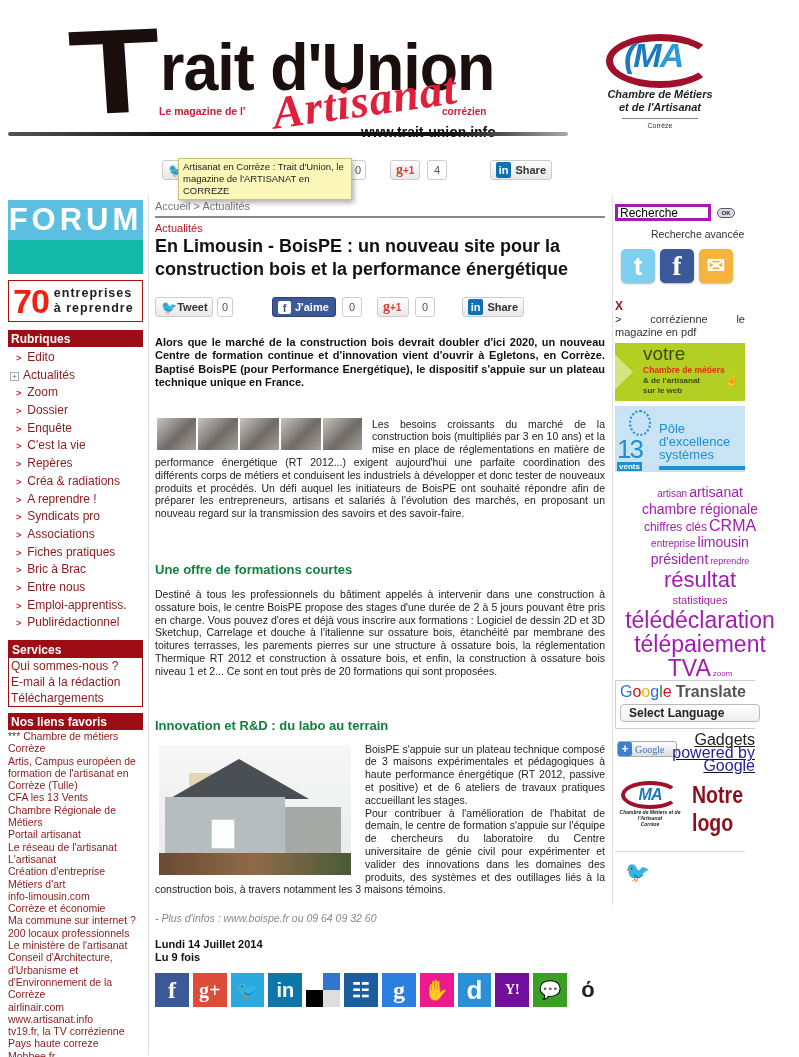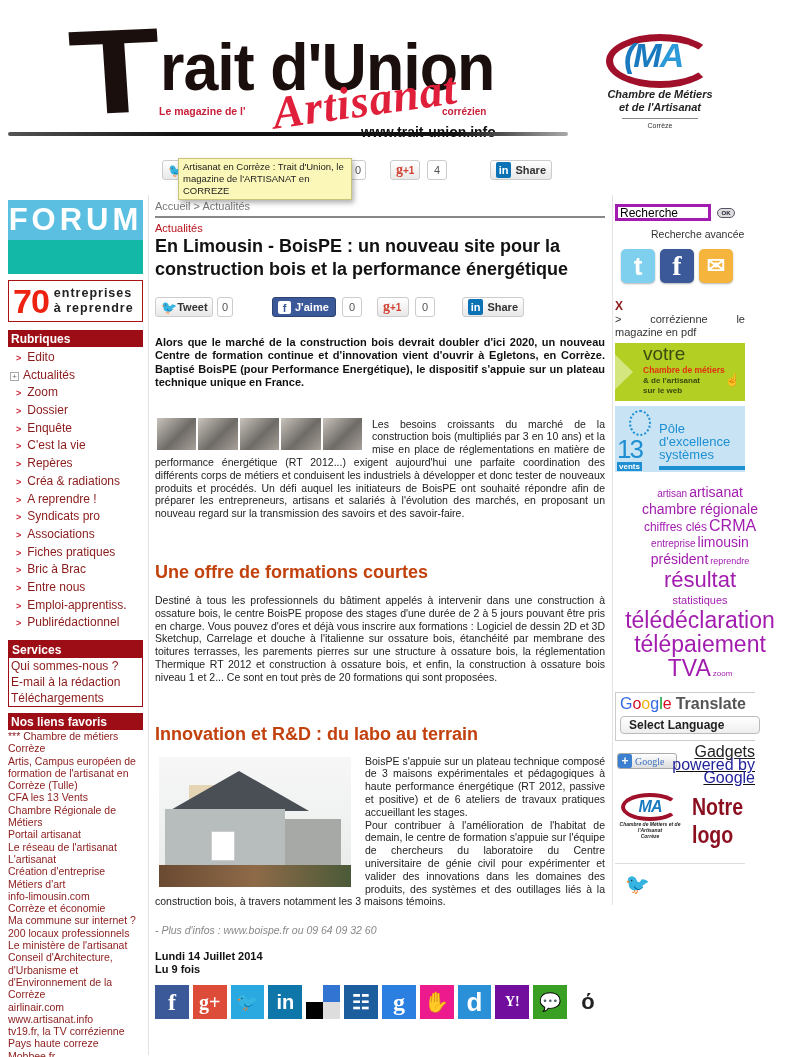--- a/index.html
+++ b/index.html
@@ -57,21 +57,21 @@
   .main { position: absolute; left: 155px; top: 200px; width: 450px; }
   .breadcrumb { font-size: 11px; color: #777; height: 15px; }
   .bc-rule { width: 450px; height: 2px; background: #888; margin-top: 1px; }
   .kicker { margin-top: 4px; font-size: 11px; color: #b8141c; }
   .title { font-size: 18px; font-weight: bold; line-height: 23px; color: #111; margin-top: 1px; }
   .share2 { position: relative; height: 22px; margin-top: 16px; }
   .lead { margin-top: 17px; font-size: 11px; font-weight: bold; line-height: 13.4px; text-align: justify; }
   .p1 { margin-top: 28px; font-size: 10.5px; line-height: 12.8px; text-align: justify; color: #222; }
   .thumbs { float: left; width: 205px; height: 32px; margin: 0 10px 4px 2px; display: flex; gap: 2px; }
   .thumbs div { flex: 1; background: linear-gradient(135deg,#c9c4bc,#6e6a66 55%,#a8a29a); }
-  .h2 { font-size: 18px; font-weight: bold; color: #c2410c; }
+  .h2 { font-size: 13px; font-weight: bold; color: #15803d; }
   .sec1-h { margin-top: 42px; }
   .p2 { margin-top: 11px; font-size: 10.5px; line-height: 12.8px; text-align: justify; color: #222; }
   .sec2-h { margin-top: 40px; }
   .p3 { margin-top: 10px; font-size: 10.5px; line-height: 12.8px; text-align: justify; color: #222; }
   .house { float: left; width: 192px; height: 130px; margin: 2px 14px 4px 4px; position: relative; background: linear-gradient(#f7f7f7,#e8eaea); overflow: hidden; }
   .house .roof { position: absolute; left: 10px; top: 14px; width: 0; height: 0; border-left: 70px solid transparent; border-right: 70px solid transparent; border-bottom: 40px solid #4a4e55; }
   .house .wall { position: absolute; left: 6px; top: 52px; width: 120px; height: 58px; background: #b7bcbd; }
   .house .gable { position: absolute; left: 30px; top: 28px; width: 76px; height: 30px; background: #e6d5b5; }
   .house .wall2 { position: absolute; left: 126px; top: 62px; width: 56px; height: 46px; background: #a6a9a6; }
   .house .ground { position: absolute; left: 0; top: 108px; width: 192px; height: 22px; background: linear-gradient(90deg,#6a4a32,#8e6a48 50%,#4a5a38); }
@@ -99,21 +99,21 @@
   .votre .v3 { position: absolute; left: 28px; top: 33px; font-size: 8px; font-weight: bold; color: #3a4a10; line-height: 10px; }
   .votre .hand { position: absolute; left: 110px; top: 30px; font-size: 12px; }
   .pole { margin-top: 5px; width: 130px; height: 66px; background: #c8e4f4; position: relative; overflow: hidden; }
   .pole .num { position: absolute; left: 2px; top: 28px; font-size: 26px; font-weight: 400; color: #1e8fd2; letter-spacing: -2px; }
   .pole .vents { position: absolute; left: 2px; top: 56px; font-size: 8px; font-weight: bold; color: #fff; background: #1e8fd2; padding: 0 2px; }
   .pole .txt { position: absolute; left: 44px; top: 16px; font-size: 13px; color: #1e8fd2; line-height: 13px; }
   .pole .bar { position: absolute; left: 44px; top: 60px; width: 86px; height: 4px; background: #1e8fd2; }
   .pole .fig { position: absolute; left: 14px; top: 4px; width: 22px; height: 26px; border-radius: 50%; border: 2px dotted #1e8fd2; }
   .tagcloud { margin-top: 12px; width: 170px; text-align: center; color: #a21caf; line-height: 1.05; }
   .tagcloud span { display: inline-block; margin: 0 1px; }
-  .gt { margin-top: 12px; width: 140px; border: 1px solid #ccc; border-right: none; padding: 2px 4px 6px; }
+  .gt { width: 140px; border: 1px solid #ccc; border-right: none; padding: 2px 4px 6px; }
   .gt-logo { font-size: 16px; }
   .gt-logo .g1{color:#3369e8}.gt-logo .g2{color:#d50f25}.gt-logo .g3{color:#eeb211}.gt-logo .g4{color:#3369e8}.gt-logo .g5{color:#009925}.gt-logo .g6{color:#d50f25}
   .gt-logo .tr { color: #555; font-weight: bold; font-family: "Liberation Sans", sans-serif; margin-left: 4px; }
   .gt-select { margin-top: 3px; width: 140px; height: 18px; border: 1px solid #bbb; border-radius: 4px; background: linear-gradient(#fff,#eee); font-size: 12px; font-weight: bold; padding-left: 8px; line-height: 16px; color: #222; }
   .gadgets { position: relative; height: 46px; margin-top: 4px; }
   .gadget-btn { position: absolute; left: 2px; top: 8px; width: 60px; height: 16px; border: 1px solid #aaa; border-radius: 3px; background: linear-gradient(#fff,#ddd); font-size: 10px; display: flex; align-items: center; }
   .gadget-btn .pl { width: 14px; height: 14px; background: #3a7fd0; color: #fff; font-weight: bold; text-align: center; line-height: 14px; font-size: 12px; margin-right: 3px; border-radius: 2px; }
   .gadgets .txt { position: absolute; right: 30px; top: 0; text-align: right; font-size: 16px; line-height: 13px; text-decoration: underline; }
   .gadgets .gl { color: #222; text-decoration: underline; }
   .gadgets .pb { color: #23239a; }

